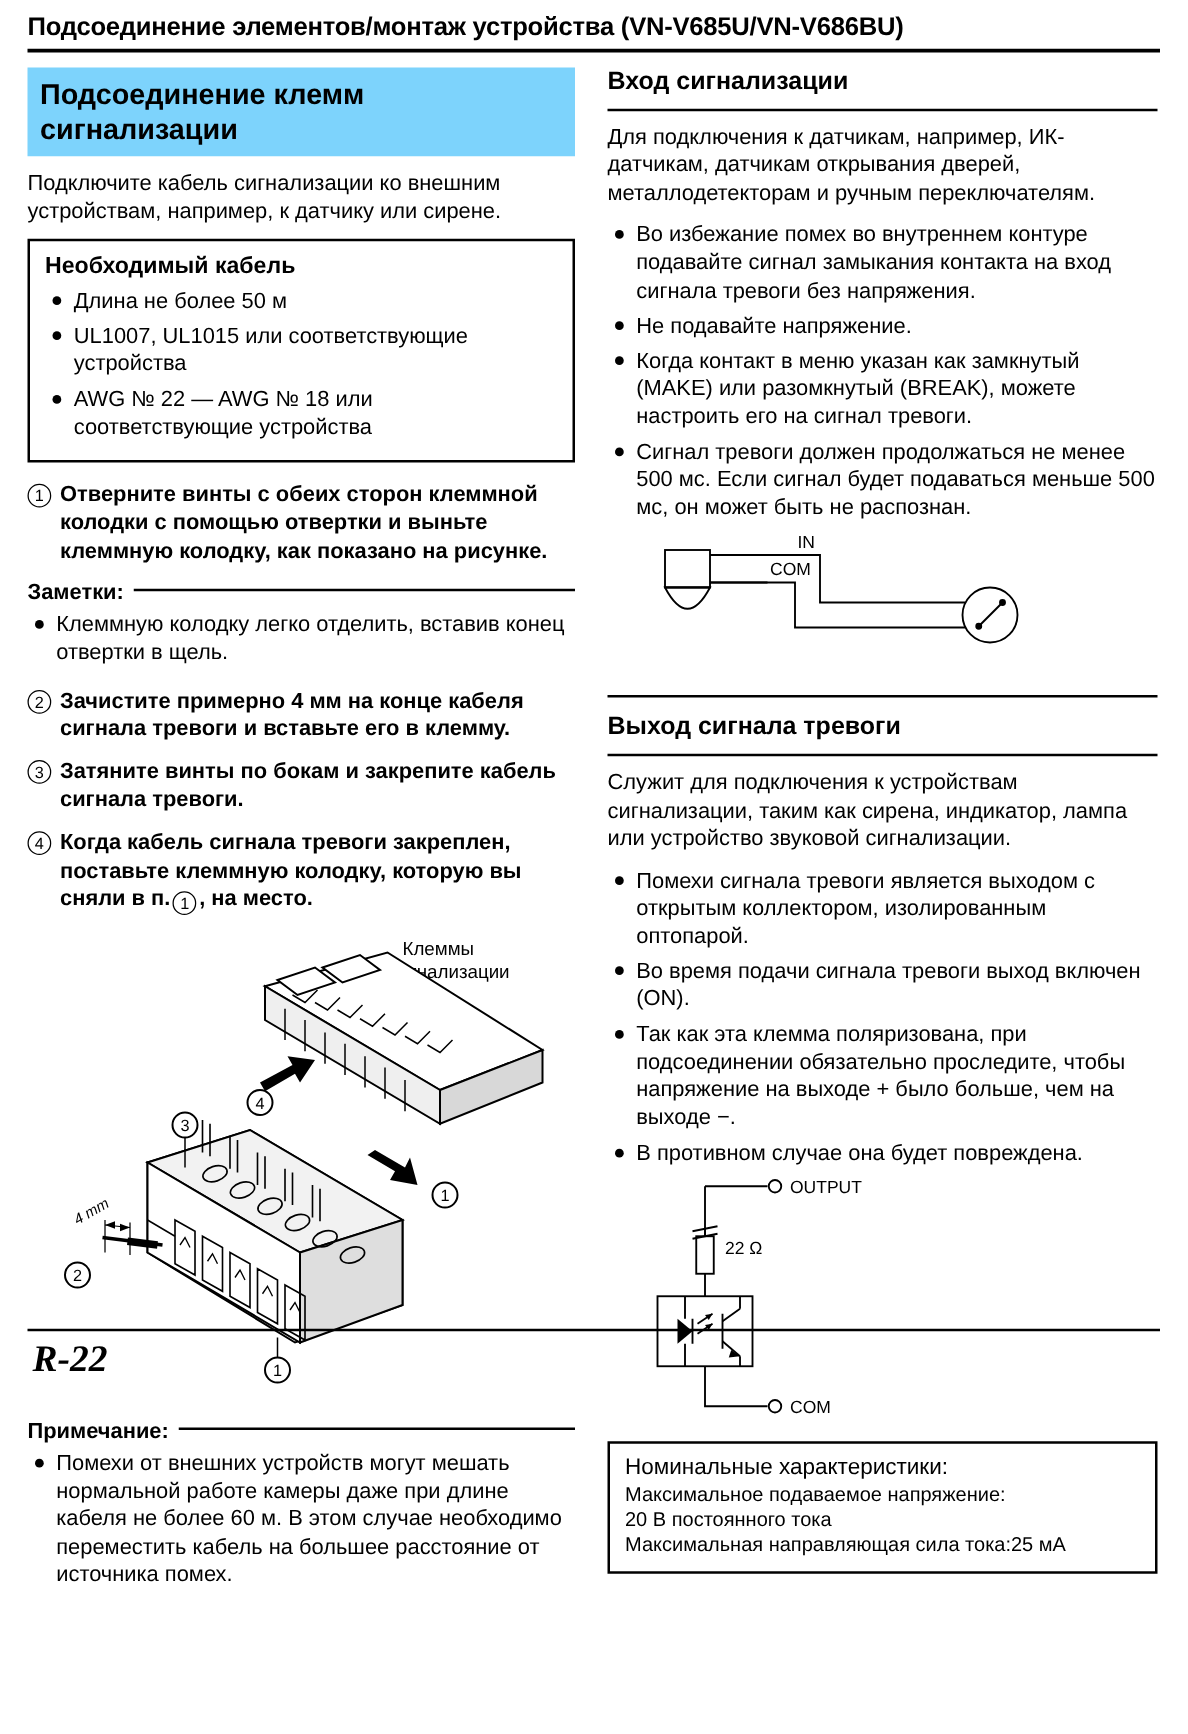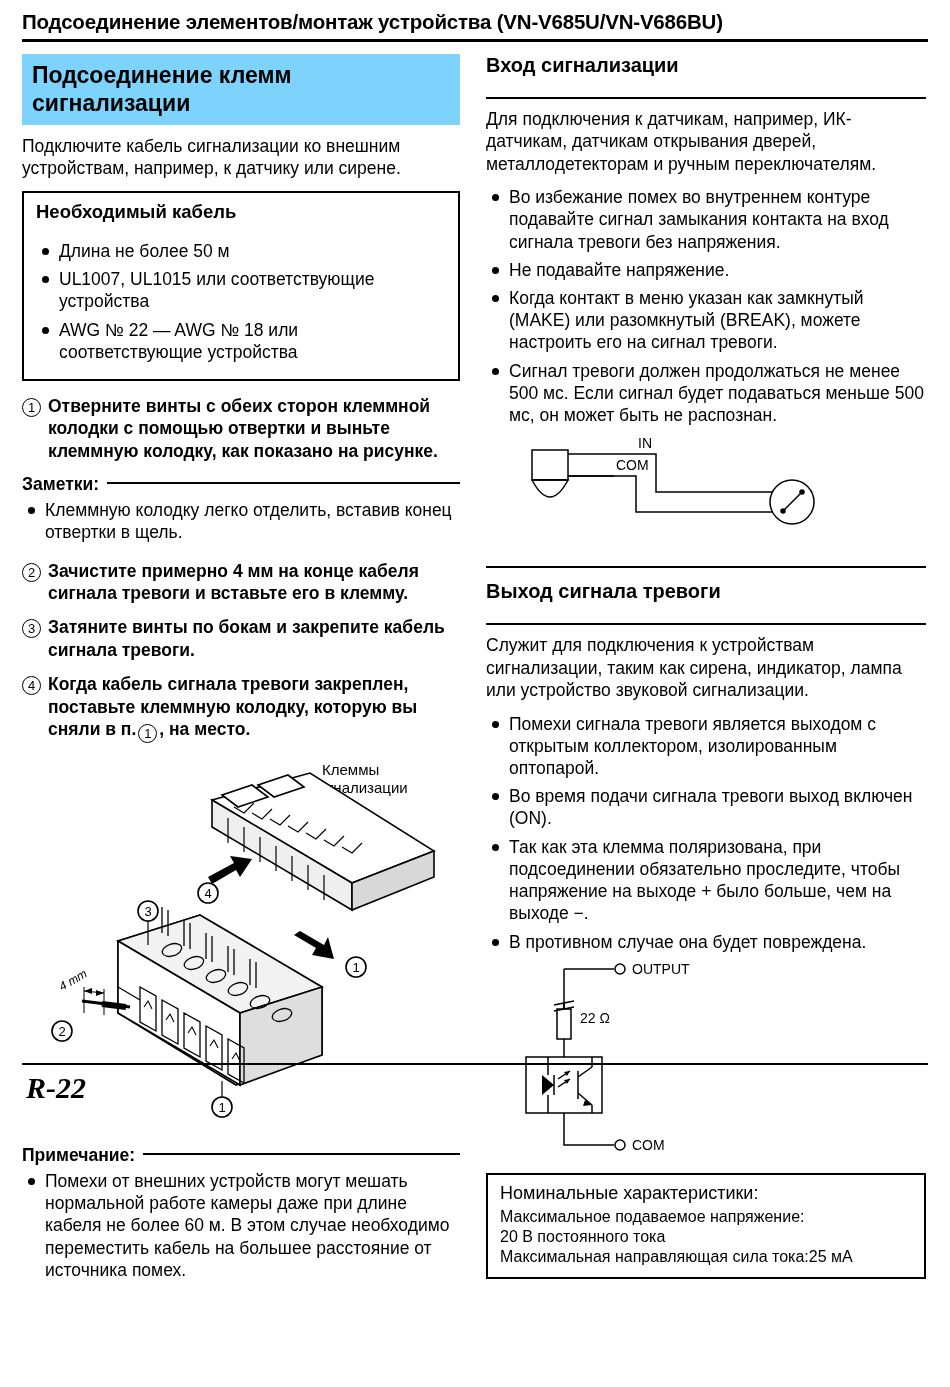--- a/index.html
+++ b/index.html
@@ -42,37 +42,37 @@
     font-size: 23px;
     font-weight: bold;
     line-height: 1.22;
     padding: 7px 10px 8px 10px;
     margin-bottom: 10px;
   }
   .section-title-plain {
     font-size: 20px;
     font-weight: bold;
     border-bottom: 2.5px solid #000;
-    padding-bottom: 20px;
+    padding-bottom: 10px;
     margin-bottom: 9px;
   }
   p.body {
     font-size: 17.5px;
     line-height: 1.28;
     margin: 0 0 11px 0;
   }
   .framed {
     border: 2px solid #000;
     padding: 8px 12px 10px 12px;
     margin: 6px 0 14px 0;
   }
   .framed .fr-title {
     font-size: 18.5px;
     font-weight: bold;
-    margin-bottom: 17px;
+    margin-bottom: 6px;
   }
   ul.bullets {
     list-style: none;
     margin: 0;
     padding: 0;
   }
   ul.bullets li {
     font-size: 17.5px;
     line-height: 1.27;
     position: relative;

